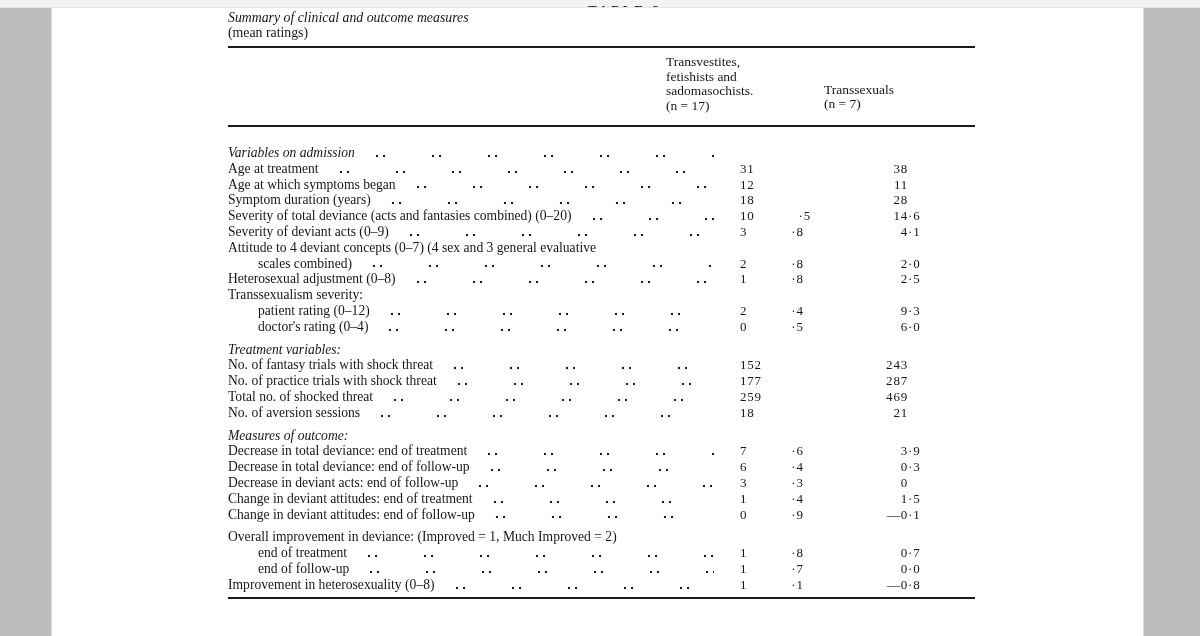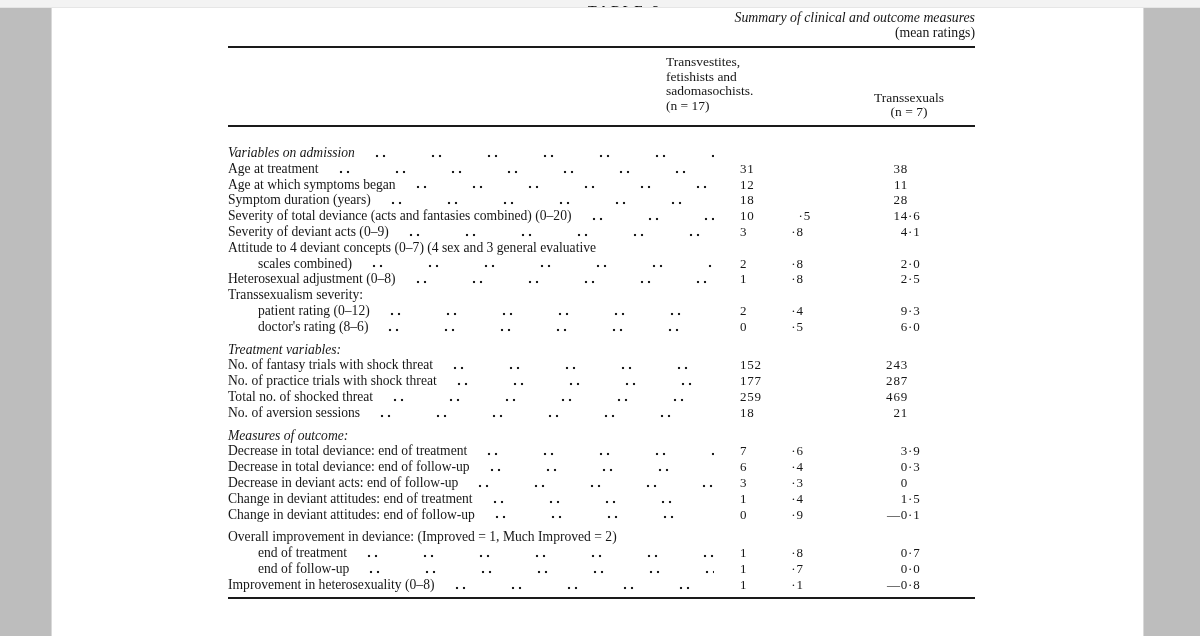--- a/index.html
+++ b/index.html
@@ -6,28 +6,28 @@
   .stage{position:relative;width:1200px;height:636px;background:#bdbdbd;overflow:hidden;
          font-family:"Liberation Serif",serif;color:#161616;}
   .top-strip{position:absolute;left:0;top:0;width:1200px;height:8px;background:#f3f3f3;
              border-bottom:1px solid #e6e6e6;box-sizing:border-box;z-index:3;}
   .page{position:absolute;left:52px;top:8px;width:1091px;height:628px;background:#ffffff;
         box-shadow:-1px 0 0 #d9d9d9,1px 0 0 #d9d9d9;}
   .fragment{position:absolute;left:560px;top:0;width:130px;height:7px;overflow:hidden;
             text-align:center;z-index:4;}
   .fragment span{display:inline-block;font-weight:bold;font-size:13px;letter-spacing:3px;
                  margin-top:-9px;color:#111;}
-  .title{position:absolute;left:228px;top:11px;width:747px;text-align:right;z-index:4;line-height:14.5px;}
+  .title{position:absolute;left:228px;top:11px;width:747px;text-align:left;z-index:4;line-height:14.5px;}
   .title .t1{font-style:italic;font-size:13.8px;}
   .title .t2{font-size:13.8px;margin-top:0.5px;}
   .tbl{position:absolute;left:228px;top:46px;width:747px;z-index:4;}
   .rule{height:0;border-top:2px solid #1a1a1a;}
   .hdr{position:relative;height:77px;font-size:13.5px;line-height:14.6px;}
   .h1{position:absolute;left:438px;width:228px;top:7px;}
-  .h2{position:absolute;left:596px;width:170px;bottom:5px;text-align:center;}
+  .h2{position:absolute;left:596px;width:170px;bottom:13px;text-align:left;}
   .body{padding-top:18px;}
   .row{display:flex;height:15.8px;line-height:15.8px;font-size:13.6px;}
   .row.gap{margin-top:7px;}
   .lead{width:512px;display:flex;box-sizing:border-box;}
   .lbl{flex:0 0 auto;white-space:nowrap;}
   .row.it .lbl{font-style:italic;}
   .row.ind .lbl{padding-left:30px;}
   .leader{flex:1 1 auto;position:relative;margin-right:26px;}
   .row.dots .leader::after{content:"";position:absolute;left:6px;right:0;bottom:3px;height:4px;
       background-image:radial-gradient(circle at 2px 2px,#1c1c1c 1.15px,transparent 1.6px),
@@ -225,21 +225,21 @@
       <span class="vint">2</span>
             <span class="vfrac">·4</span>
     </div>
     <div class="val v2">
       <span class="vint">9</span>
             <span class="vfrac">·3</span>
     </div>
   </div>
         <div class="row ind dots">
     <div class="lead">
-      <span class="lbl">doctor's rating (8–6)</span>
+      <span class="lbl">doctor's rating (0–4)</span>
       <span class="leader"></span>
     </div>
     <div class="val v1">
       <span class="vint">0</span>
             <span class="vfrac">·5</span>
     </div>
     <div class="val v2">
       <span class="vint">6</span>
             <span class="vfrac">·0</span>
     </div>

